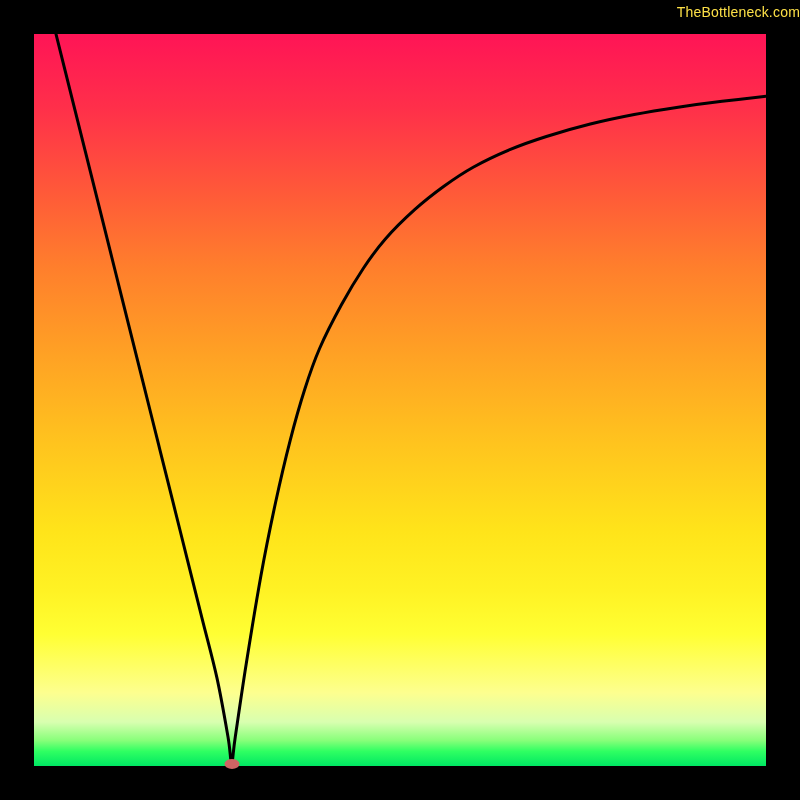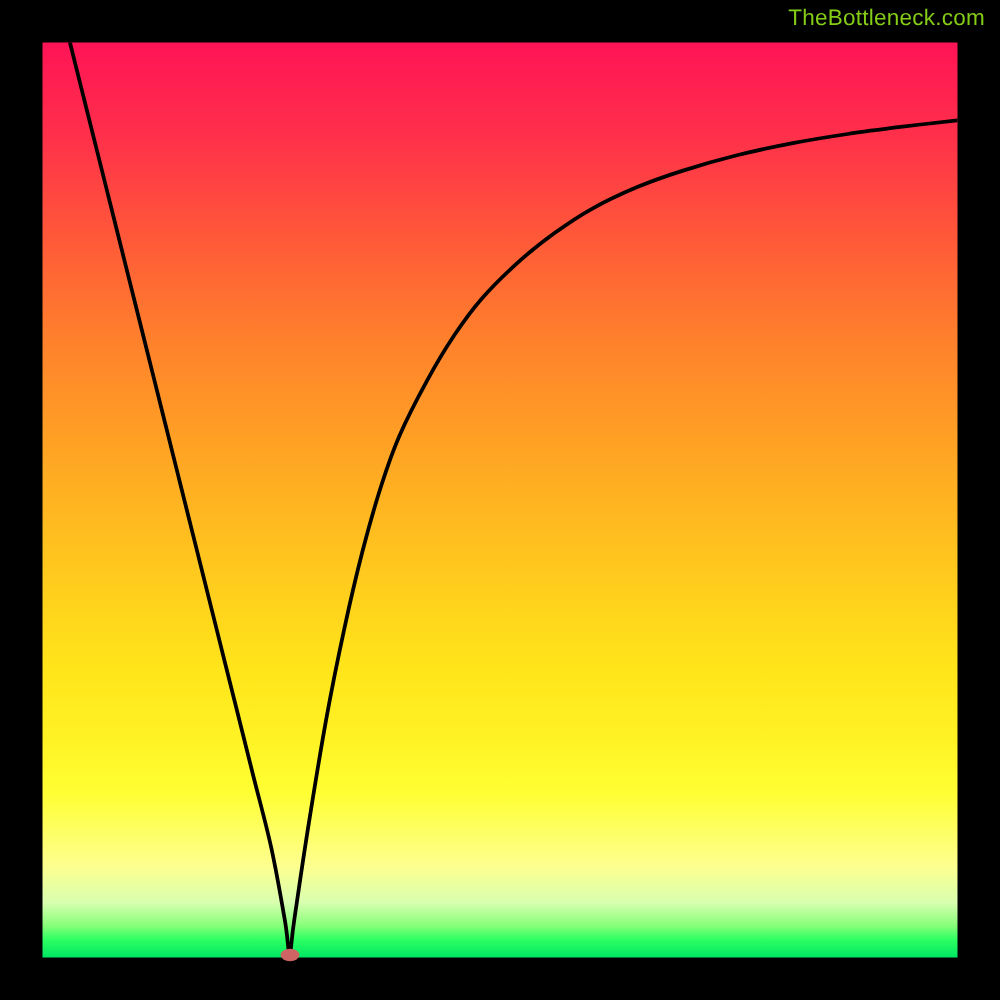--- a/index.html
+++ b/index.html
@@ -43,23 +43,23 @@
   .plot-area svg {
     position: absolute;
     left: 0;
     top: 0;
     width: 732px;
     height: 732px;
   }
   .watermark {
     position: absolute;
     top: 4px;
-    right: 12px;
-    color: #84cc16;
-    font-size: 18px;
+    right: 0;
+    color: #fde047;
+    font-size: 14px;
     letter-spacing: 0.2px;
     font-weight: 400;
     user-select: none;
   }
   .marker {
     position: absolute;
     width: 15px;
     height: 10px;
     background: #cf6464;
     border-radius: 50%;

